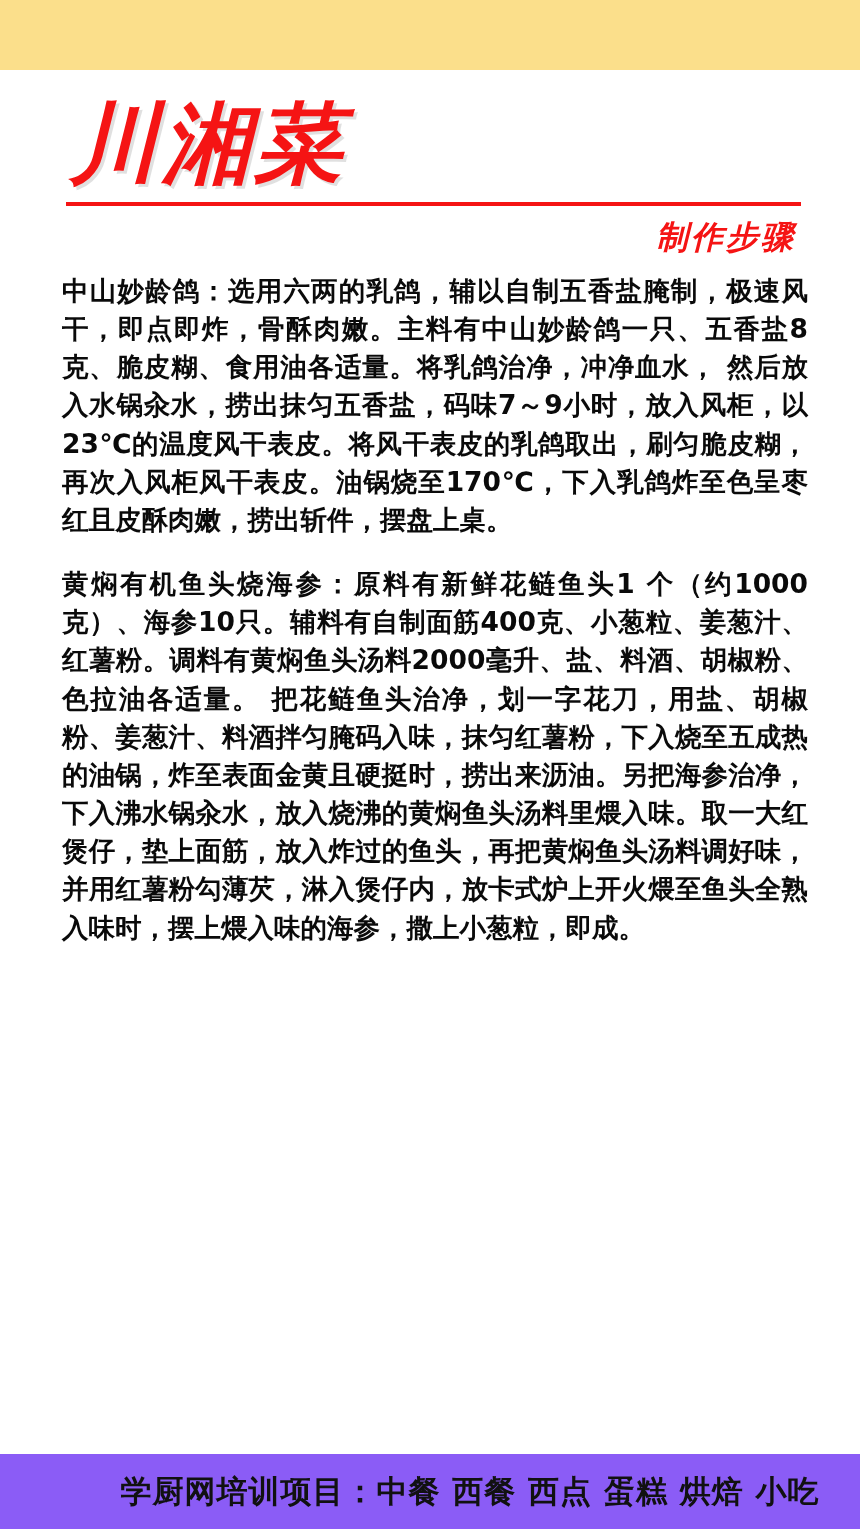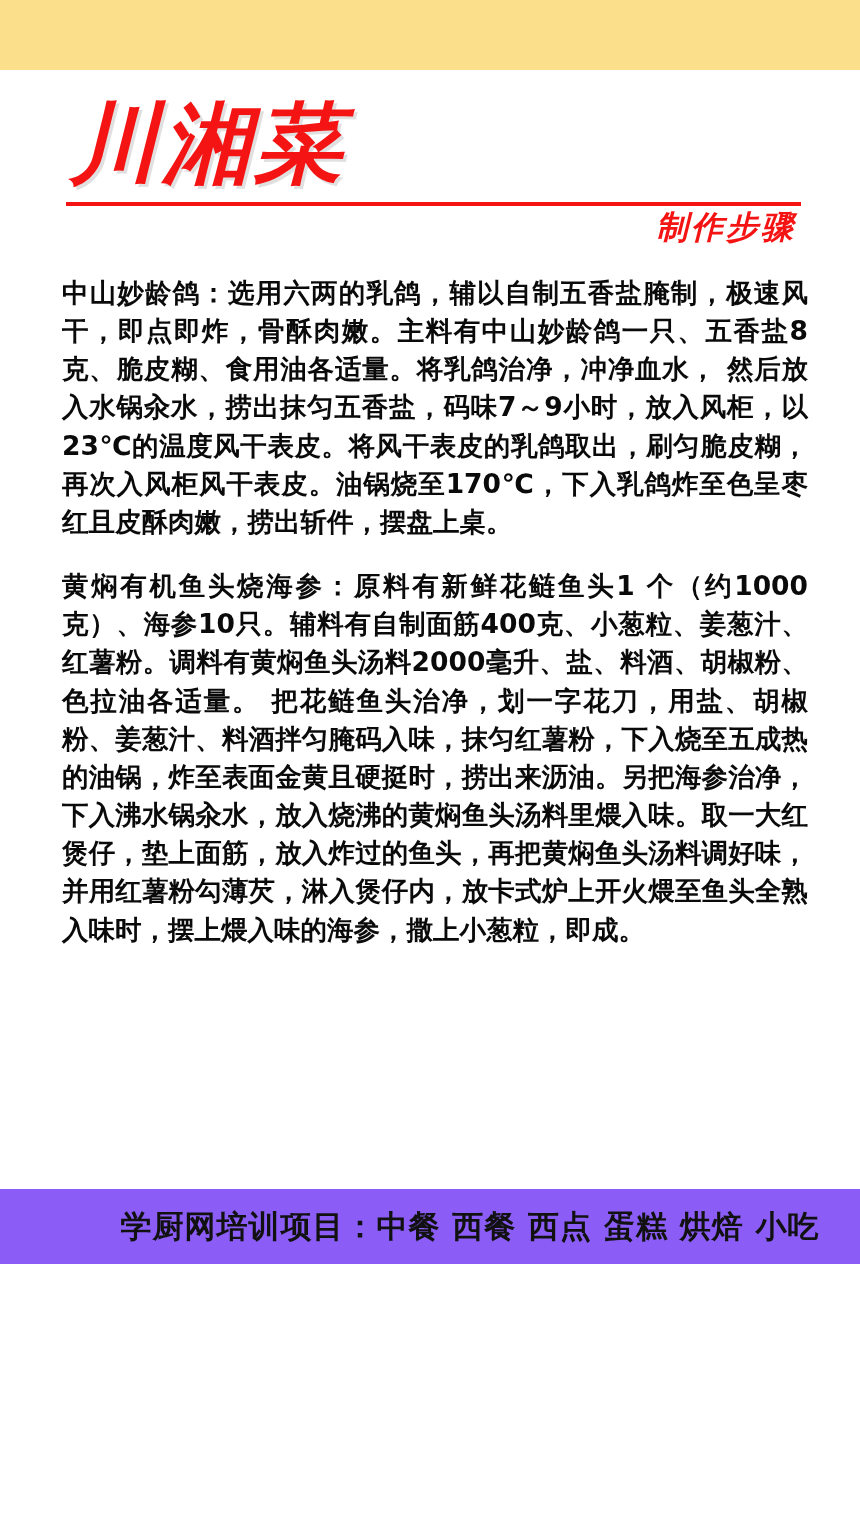--- a/index.html
+++ b/index.html
@@ -9,21 +9,21 @@
   body {
     width: 860px;
     height: 1529px;
     background: #ffffff;
     font-family: "Liberation Sans", "DejaVu Sans", sans-serif;
     overflow: hidden;
   }
   .page {
     position: relative;
     width: 860px;
-    height: 1264px;
+    height: 1529px;
     background: #ffffff;
     box-sizing: border-box;
   }
   .band-top {
     position: absolute;
     top: 0;
     left: 0;
     width: 860px;
     height: 70px;
     background: #fbdf8b;
@@ -69,32 +69,33 @@
   }
   .rule {
     margin: 14px 0 0 4px;
     height: 4px;
     background: #f51414;
     width: 735px;
   }
   .subtitle-row {
     display: flex;
     justify-content: flex-end;
+    margin-top: 10px;
     padding-right: 12px;
   }
   .subtitle {
     font-size: 32px;
     font-weight: bold;
     color: #f51414;
     font-style: italic;
     letter-spacing: 3px;
     font-family: "DejaVu Sans", "Liberation Sans", sans-serif;
   }
   .body-text {
-    margin-top: 24px;
+    margin-top: 12px;
   }
   .para {
     font-size: 26.5px;
     line-height: 1.44;
     color: #0a0a0a;
     font-weight: bold;
     text-align: justify;
     text-justify: inter-ideograph;
     margin: 0 0 26px 0;
     font-family: "DejaVu Sans", "Liberation Sans", sans-serif;

